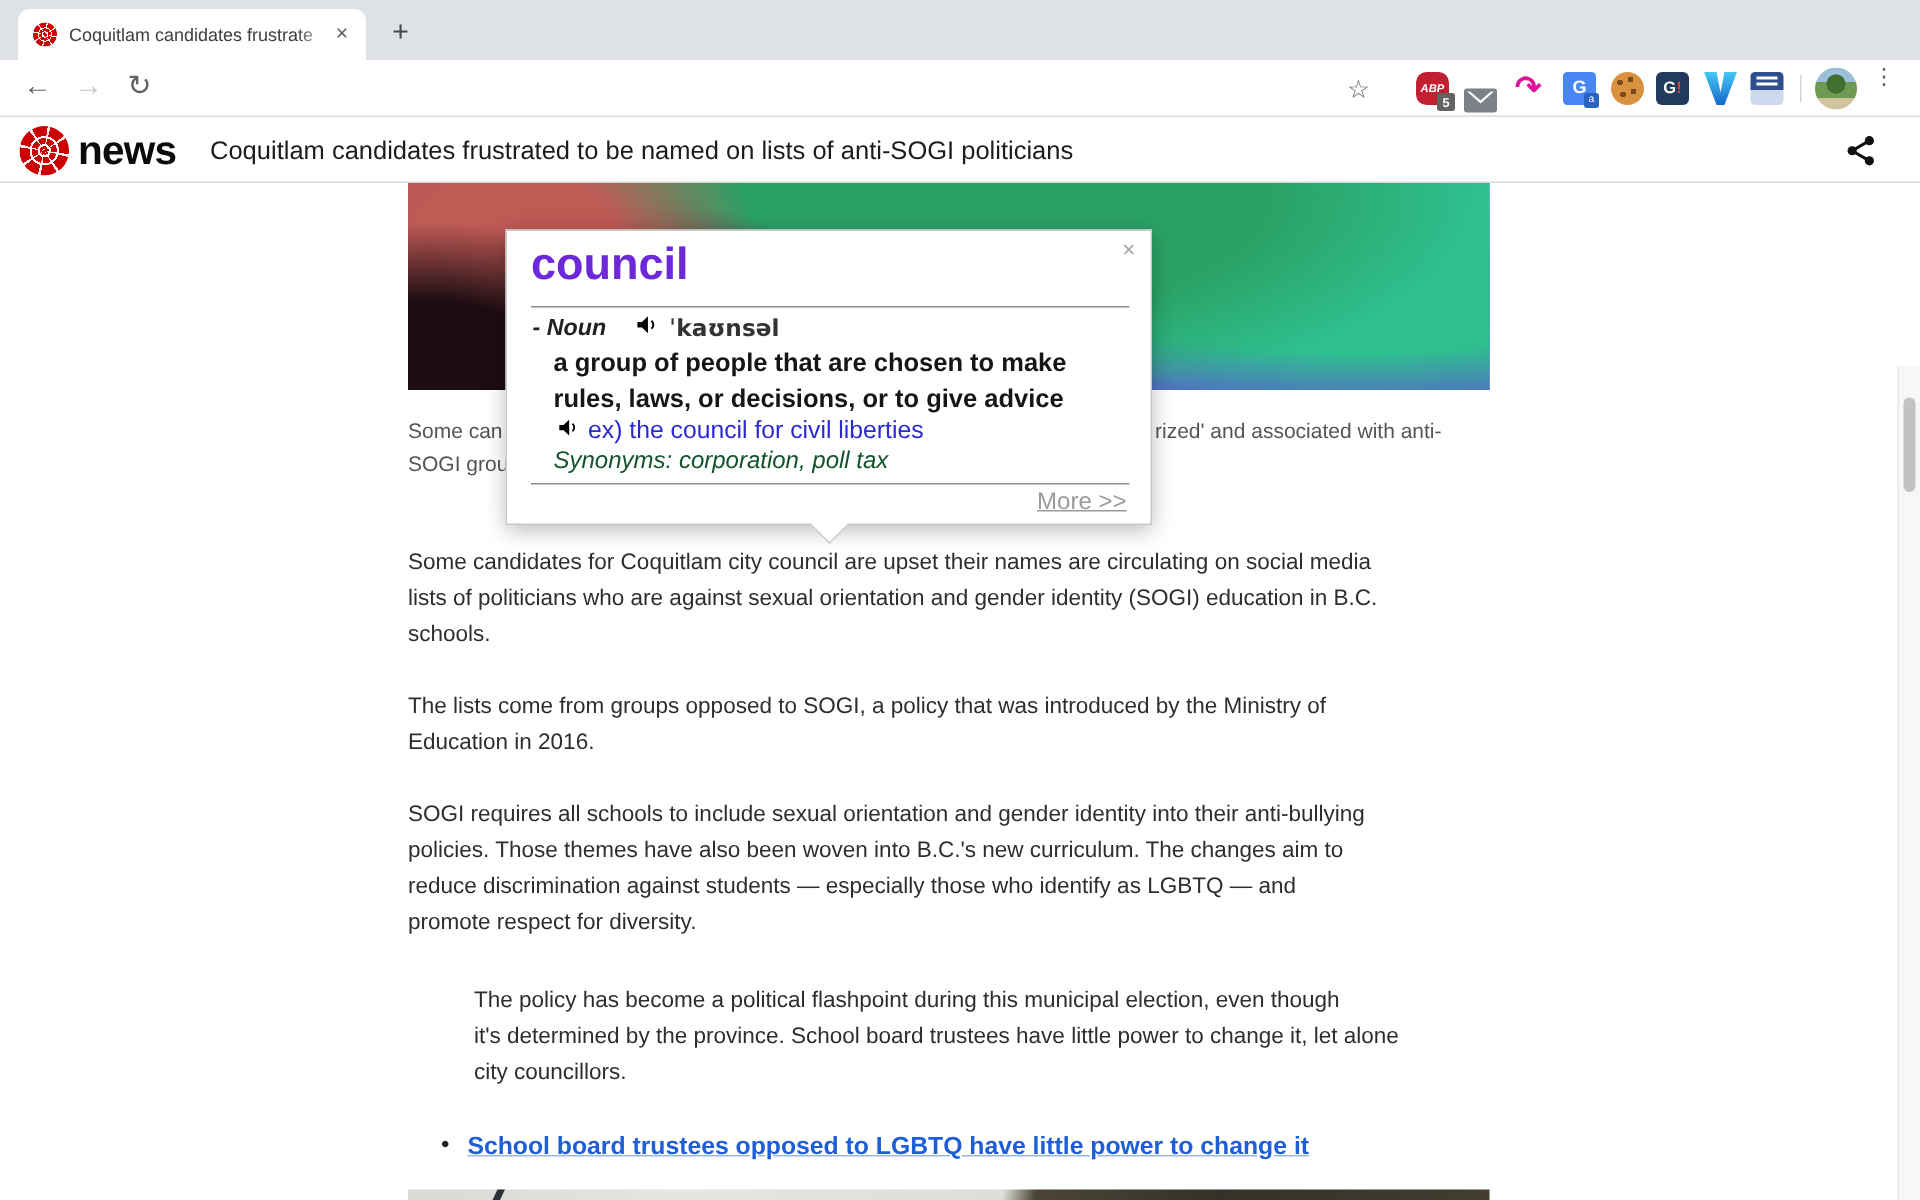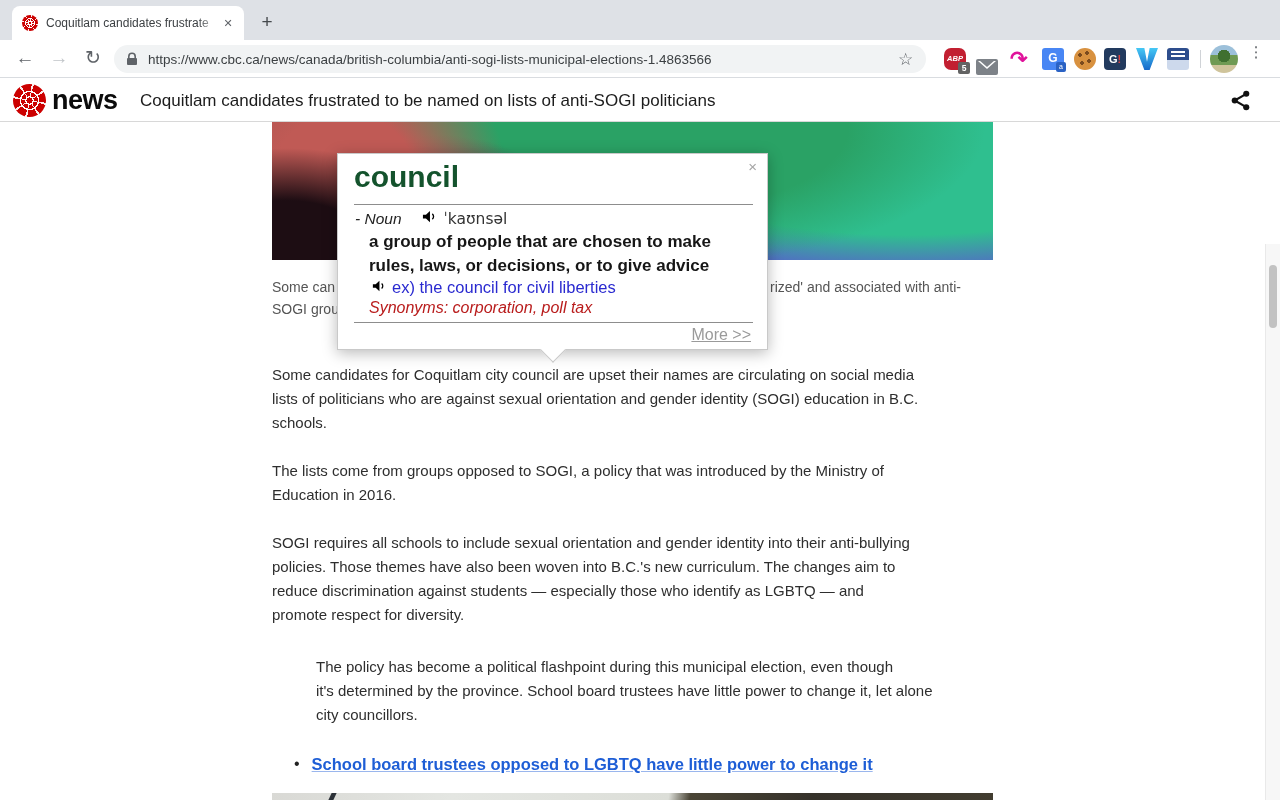--- a/index.html
+++ b/index.html
@@ -70,32 +70,32 @@
   #bullet-dot { font-size:16px; color:#222; margin-right:12px; }
   #bullet-link { font-size:16.5px; font-weight:bold; color:#1e5ed6; text-decoration:underline; text-decoration-color:rgba(30,94,214,.45); cursor:pointer; }
   #img2 { position:absolute; left:272px; top:671px; width:721px; height:7px; background:
       linear-gradient(100deg, #d9d9d5 0%, #e4e6e2 25%, #dcded8 55%, #4a4536 58%, #35312a 75%, #423d30 100%); }
   #img2:before { content:""; position:absolute; left:58px; top:0; width:5px; height:7px; background:#2c3138; transform:skewX(-25deg); }
 
   
   #dict-popup { position:absolute; left:337px; top:31px; width:431px; height:197px; background:#fff; border:1px solid #c9c9c9; box-shadow:0 3px 14px rgba(0,0,0,.28); z-index:10; }
   #dict-pointer { position:absolute; left:206px; bottom:-10px; width:18px; height:18px; background:#fff; transform:rotate(45deg); border-right:1px solid #c9c9c9; border-bottom:1px solid #c9c9c9; }
   #dict-close { position:absolute; right:10px; top:4px; font-size:15px; color:#a5a5a5; cursor:pointer; }
-  #dict-word { position:absolute; left:16px; top:6px; font-size:30px; font-weight:bold; color:#14532d; }
+  #dict-word { position:absolute; left:16px; top:6px; font-size:30px; font-weight:bold; color:#6d28d9; }
   .dict-hr { position:absolute; left:16px; width:399px; height:1px; background:#8d8d8d; }
   #dict-hr1 { top:50px; } #dict-hr2 { top:168px; }
-  #dict-posline { position:absolute; left:17px; top:55px; display:flex; align-items:center; }
+  #dict-posline { position:absolute; left:17px; top:55px; display:flex; align-items:center;font-weight:bold; }
   #dict-pos { font-size:15.5px; font-style:italic; color:#222; }
   #dict-pron { font-size:15.5px; color:#333; font-family:"DejaVu Sans", sans-serif; margin-left:7px; }
   .spk { display:inline-block; margin-left:20px; }
   #dict-def { position:absolute; left:31px; top:76px; font-size:17px; font-weight:bold; color:#161616; line-height:24px; white-space:pre-line; }
   #dict-exline { position:absolute; left:34px; top:124px; display:flex; align-items:center; }
   #dict-exline .spk { margin-left:0; margin-right:6px; }
   #dict-example { font-size:16.5px; color:#2a2ad0; cursor:pointer; }
-  #dict-syn { position:absolute; left:31px; top:145px; font-size:16px; font-style:italic; color:#b91c1c; }
+  #dict-syn { position:absolute; left:31px; top:145px; font-size:16px; font-style:italic; color:#14532d; }
   #dict-more { position:absolute; right:16px; top:172px; font-size:16px; color:#9a9a9a; text-decoration:underline; cursor:pointer; }
 
   
   #scrollbar { position:absolute; left:1265px; top:122px; width:15px; height:678px; background:#f7f7f7; border-left:1px solid #e9e9e9; }
   #scroll-thumb { position:absolute; left:3px; top:21px; width:8px; height:63px; background:#c2c2c2; border-radius:4px; }
 </style>
 </head>
 <body>
 
 <div id="tabstrip">
@@ -104,27 +104,20 @@
     <span id="tab-title"><span>Coquitlam candidates frustrate</span><span class="fade"></span></span>
     <span id="tab-close">✕</span>
   </div>
   <div id="newtab-btn">+</div>
 </div>
 
 <div id="toolbar">
   <div class="nav-ic" style="left:10px;">←</div>
   <div class="nav-ic" style="left:44px;color:#c0c4c8;">→</div>
   <div class="nav-ic" style="left:78px;">↻</div>
-  <div id="omnibox">
-    <svg width="12" height="14" viewBox="0 0 12 14">
-        <path fill="#5f6368" d="M2 6V4.5a4 4 0 018 0V6h-1.6V4.5a2.4 2.4 0 00-4.8 0V6z"></path>
-        <rect fill="#5f6368" x="1" y="6" width="10" height="7" rx="1"></rect>
-      </svg>
-    <span id="url-text">https://www.cbc.ca/news/canada/british-columbia/anti-sogi-lists-municipal-elections-1.4863566</span>
-  </div>
   <div id="star-btn">☆</div>
 
   <div class="ext" id="ext-abp" style="left:944px;">
     <span>ABP</span>
     <span class="badge">5</span>
   </div>
   <div class="ext" style="left:976px;">
       <div id="ext-mail" style="width:22px;"></div>
     </div>
   <div class="ext" id="ext-redo" style="left:1010px;">↷</div>

